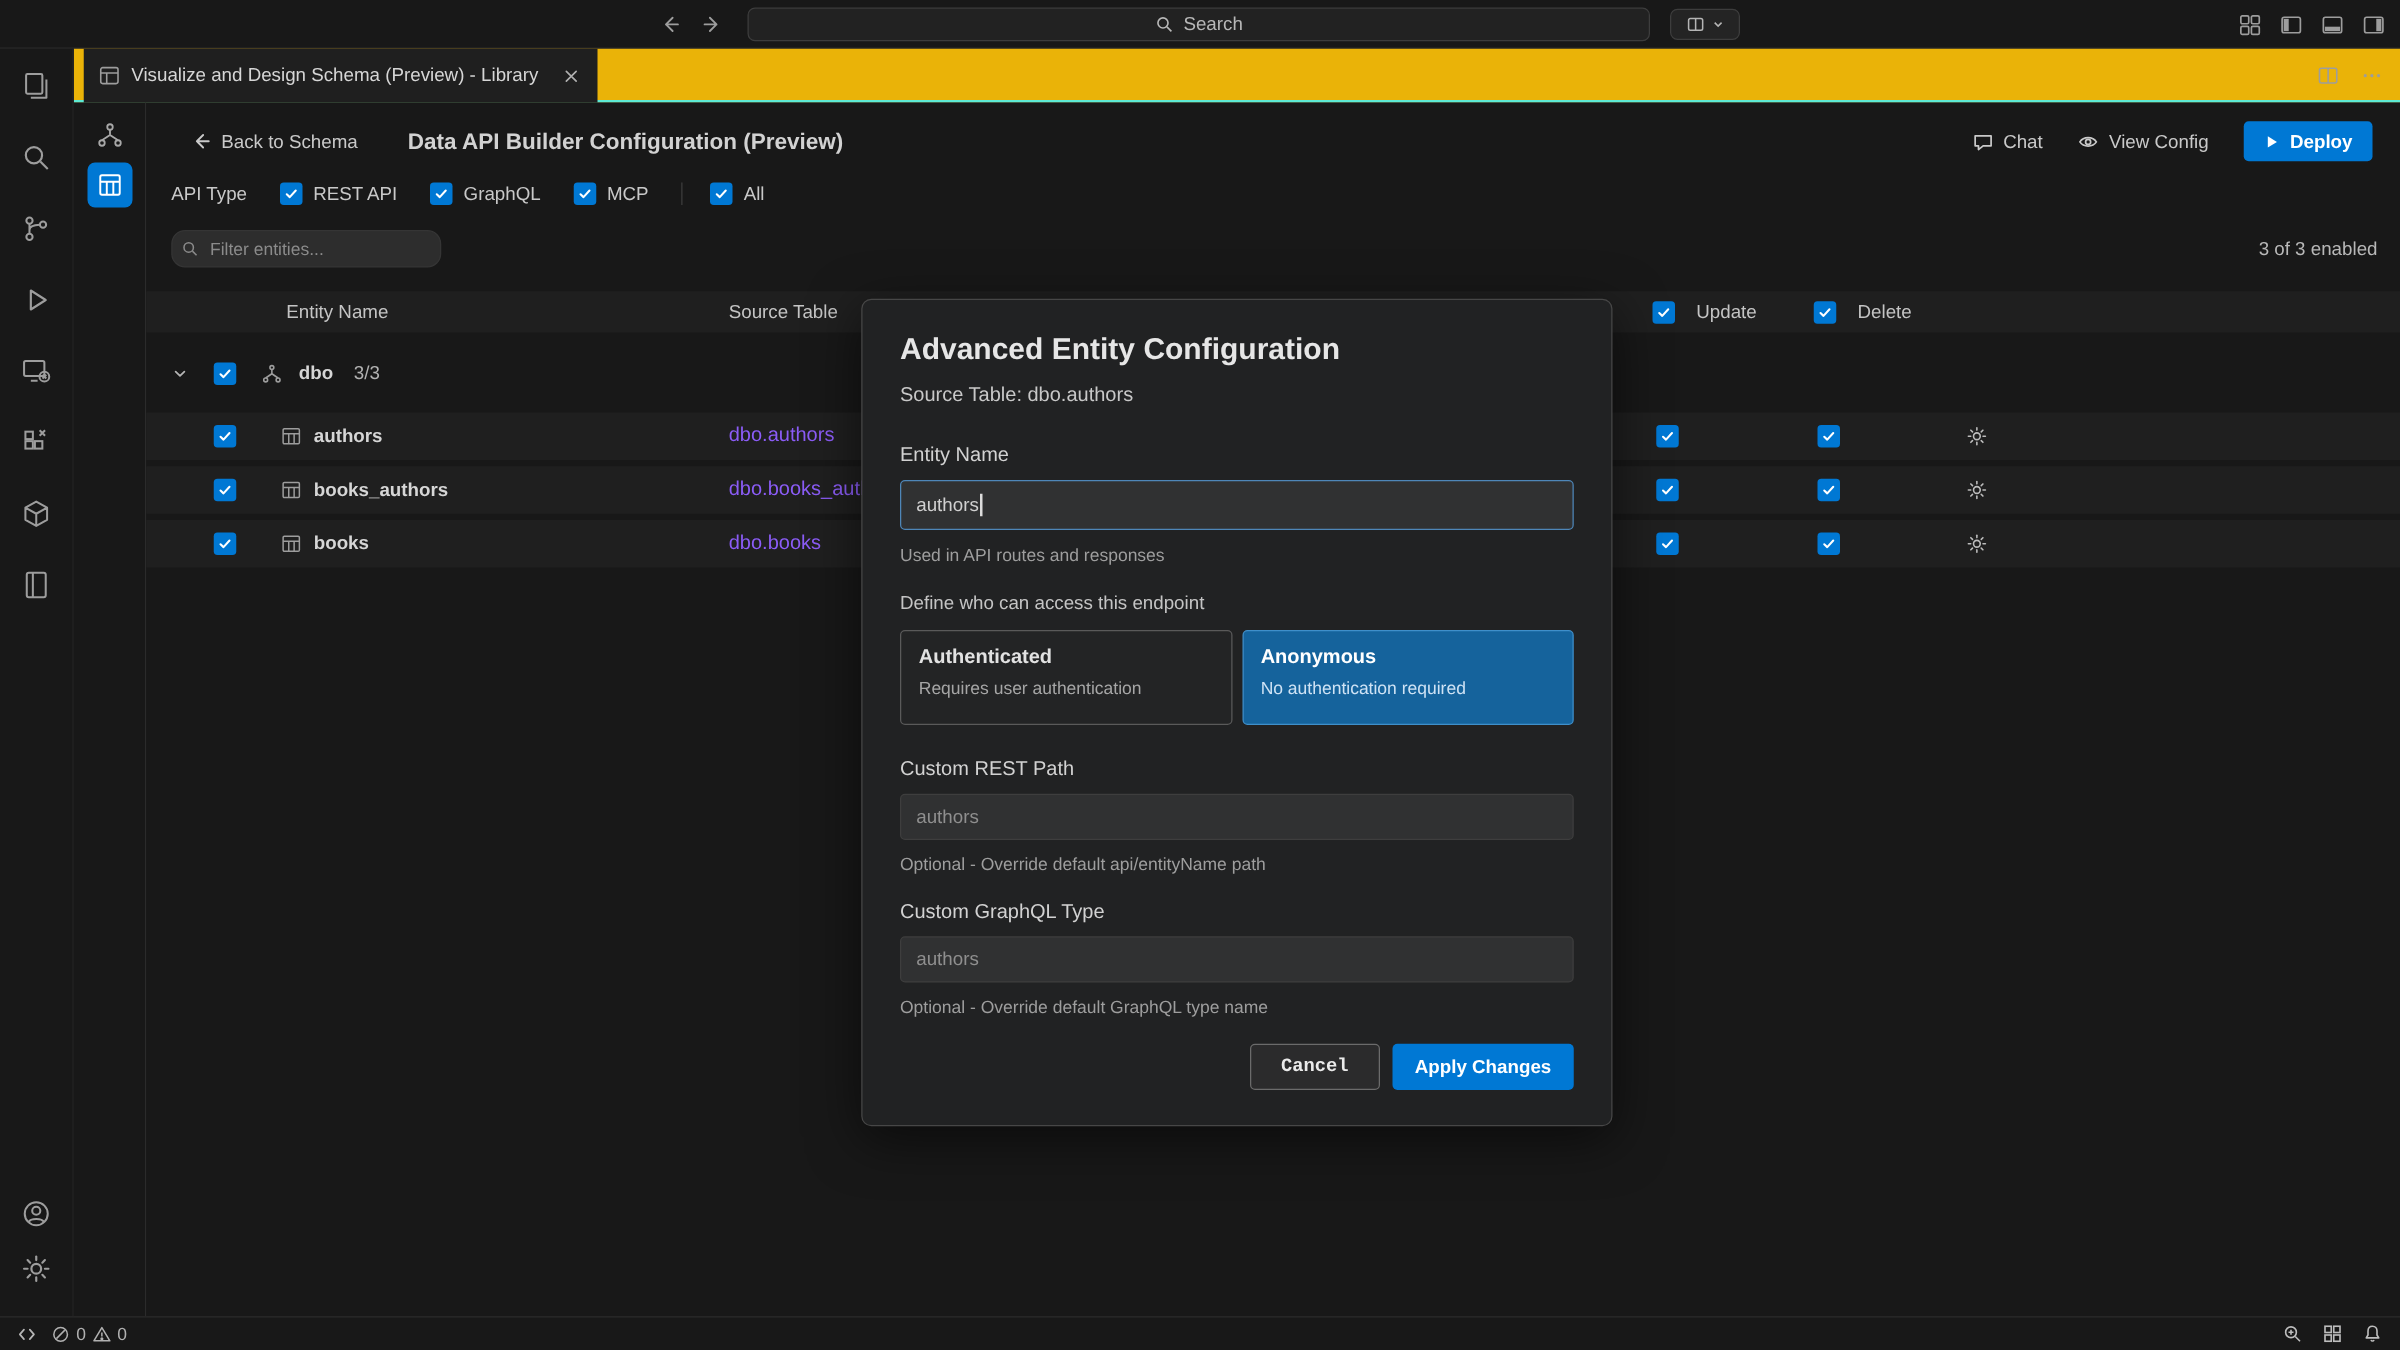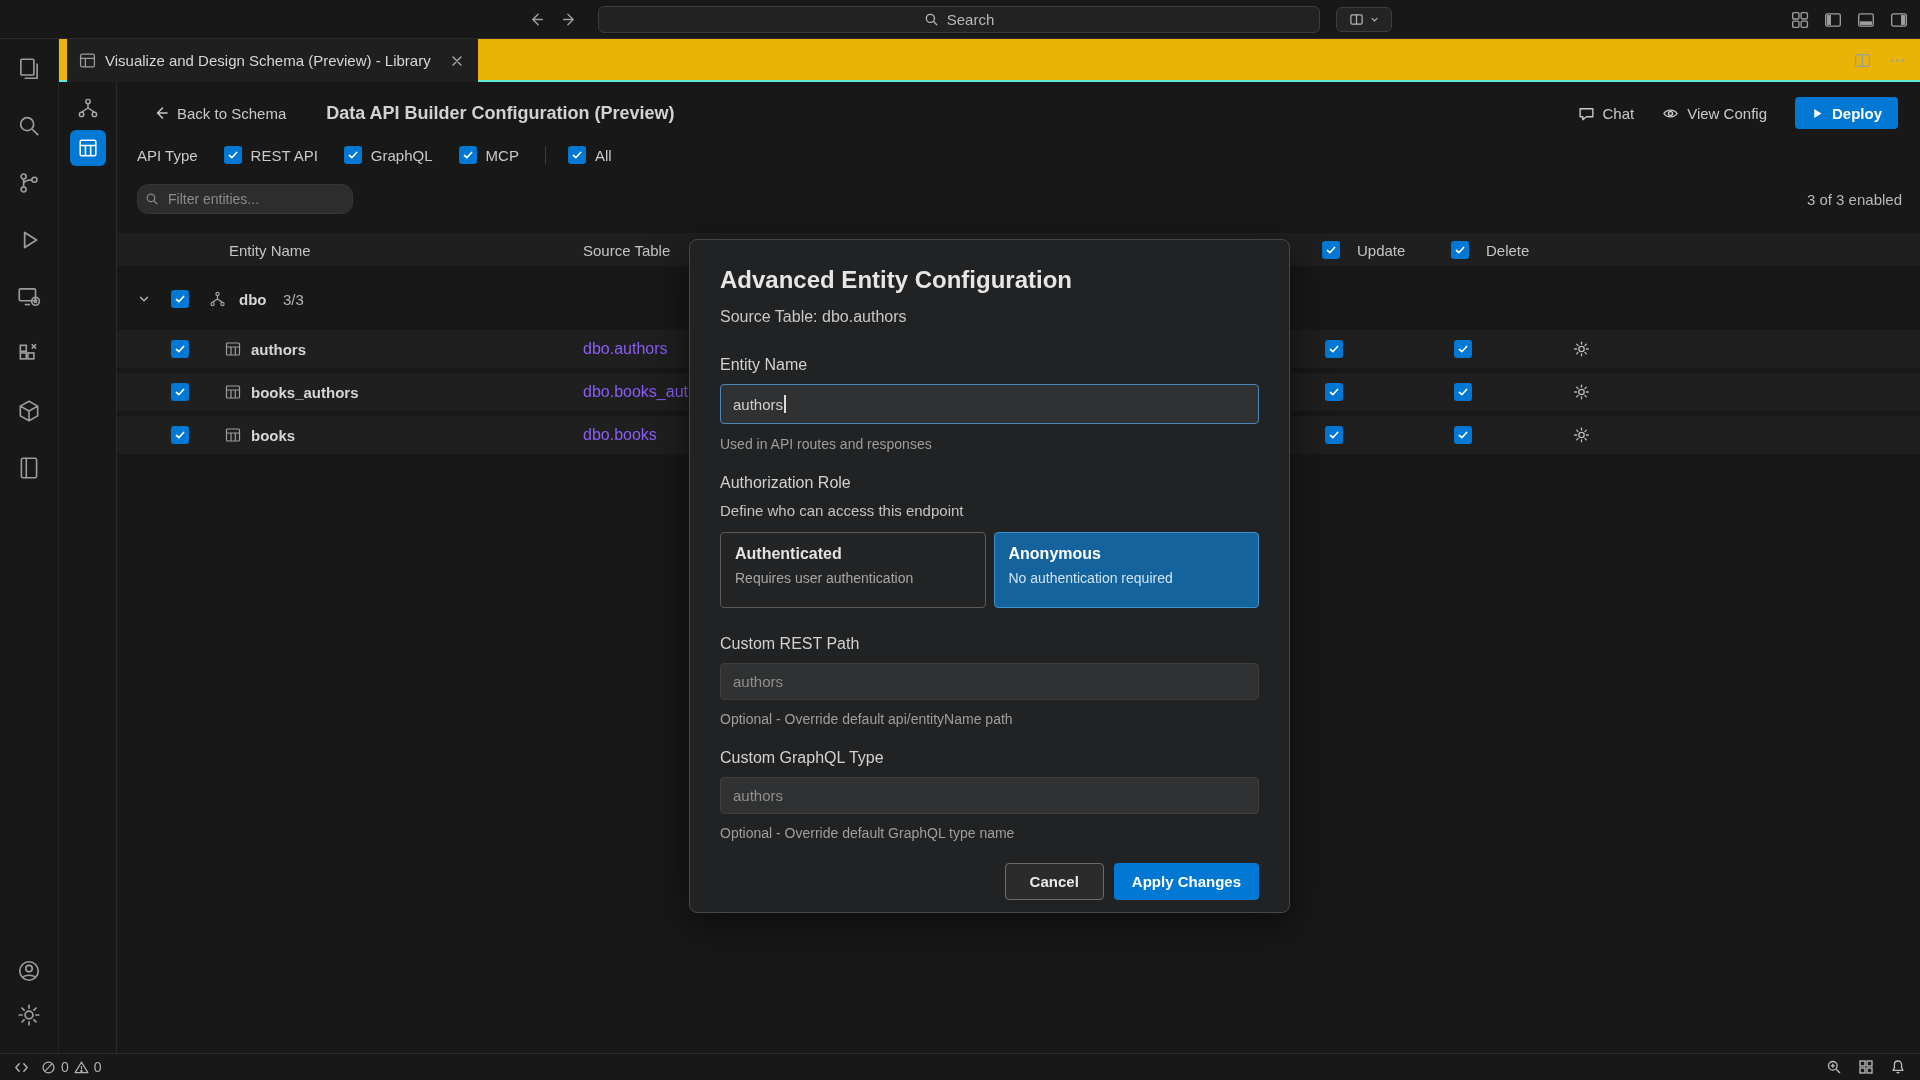--- a/index.html
+++ b/index.html
@@ -61,41 +61,41 @@
   .t-cell{position:absolute;top:50%;transform:translateY(-50%);white-space:nowrap}
   .t-group{margin-top:13px;height:40px;position:relative;font-size:15px}
   .t-row{height:38px;background:#1f1f1f;position:relative;margin-bottom:5px;font-size:15px}
   .t-rows{margin-top:11px}
   .entity-name{font-weight:bold;color:#d6d6d6}
   .source-cell{color:#8b5cf6;font-size:16px}
   .gear-cell{color:#bcbcbc;cursor:pointer}
   .chev{color:#b5b5b5;cursor:pointer}
 
   
-  .modal{position:absolute;left:689px;top:239px;width:601px;background:#212223;border:1px solid #474747;border-radius:8px;box-shadow:0 10px 42px rgba(0,0,0,0.55);padding:26px 30px 12px 30px;z-index:10}
+  .modal{position:absolute;left:689px;top:239px;width:601px;background:#212223;border:1px solid #474747;border-radius:8px;box-shadow:0 10px 42px rgba(0,0,0,0.55);padding:26px 30px 28px 30px;z-index:10}
   .modal h2{font-size:24px;font-weight:bold;color:#e6e6e6;margin-bottom:14px}
   .modal-sub{font-size:16px;color:#c8c8c8;margin-bottom:30px}
   .field-label{font-size:16px;color:#d2d2d2;margin-bottom:10px}
   .text-field{height:40px;background:#303132;border:1px solid #3e3e3e;border-radius:4px;display:flex;align-items:center;padding:0 12px;font-size:15px;color:#d0d0d0;margin-bottom:12px}
   .text-field.focused{border-color:#4e86b8}
   .caret{display:inline-block;width:1.5px;height:18px;background:#dcdcdc;margin-left:1px;animation:blink 1s steps(1) infinite}
   @keyframes blink{50%{opacity:0}}
   .field-hint{font-size:14px;color:#9e9e9e;margin-bottom:22px}
   .role-hint{font-size:15px;color:#c4c4c4;margin-bottom:13px}
   .role-cards{display:flex;gap:8px;margin-bottom:27px}
   .role-card{width:268px;height:76px;border-radius:4px;border:1px solid #5a5a5a;background:#232425;padding:12px 14px;cursor:pointer}
   .role-card .role-title{font-size:16px;font-weight:bold;color:#e2e2e2;margin-bottom:7px}
   .role-card .role-desc{font-size:14px;color:#a6a6a6}
   .role-card.selected{background:#15639c;border-color:#3f8fca}
   .role-card.selected .role-title{color:#ffffff}
   .role-card.selected .role-desc{color:#cfe3f5}
   .text-input{width:100%;height:37px;background:#303132;border:1px solid #3e3e3e;border-radius:4px;color:#d0d0d0;font-size:15px;padding:0 12px;margin-bottom:11px;font-family:inherit;outline:none}
   .text-input::placeholder{color:#8f8f8f}
   .modal-actions{display:flex;justify-content:flex-end;gap:10px;margin-top:0}
-  .btn-secondary{height:37px;padding:0 24px;background:#2b2b2c;border:1px solid #6b6b6b;border-radius:4px;color:#eaeaea;font-size:15px;font-weight:bold;cursor:pointer;font-family:Liberation Sans, sans-serif}
+  .btn-secondary{height:37px;padding:0 24px;background:#2b2b2c;border:1px solid #6b6b6b;border-radius:4px;color:#eaeaea;font-size:15px;font-weight:bold;cursor:pointer;font-family:Liberation Mono, monospace}
   .btn-primary{height:37px;padding:0 18px;background:#0078d4;border:none;border-radius:4px;color:#ffffff;font-size:15px;font-weight:bold;cursor:pointer;font-family:inherit}
 
   
   .statusbar{position:absolute;left:0;right:0;bottom:0;height:27px;background:#181818;border-top:1px solid #2b2b2b;display:flex;align-items:center;font-size:14px;color:#b0b0b0;padding:0 14px}
   .sb-left{display:flex;align-items:center;gap:12px}
   .sb-group{display:flex;align-items:center;gap:5px;cursor:pointer}
   .sb-right{margin-left:auto;display:flex;align-items:center;gap:16px}
   .sb-right .ico{cursor:pointer;color:#bdbdbd}
 </style>
 </head>
@@ -556,21 +556,20 @@
     <h2>Advanced Entity Configuration</h2>
     <div class="modal-sub">Source Table: dbo.authors</div>
 
     <div class="field-label">Entity Name</div>
     <div class="text-field focused">
       <span>authors</span>
         <span class="caret"></span>
     </div>
     <div class="field-hint">Used in API routes and responses</div>
 
-    <div class="field-label">Authorization Role</div>
     <div class="role-hint">Define who can access this endpoint</div>
     <div class="role-cards">
       <div class="role-card">
         <div class="role-title">Authenticated</div>
         <div class="role-desc">Requires user authentication</div>
       </div>
       <div class="role-card selected">
         <div class="role-title">Anonymous</div>
         <div class="role-desc">No authentication required</div>
       </div>

